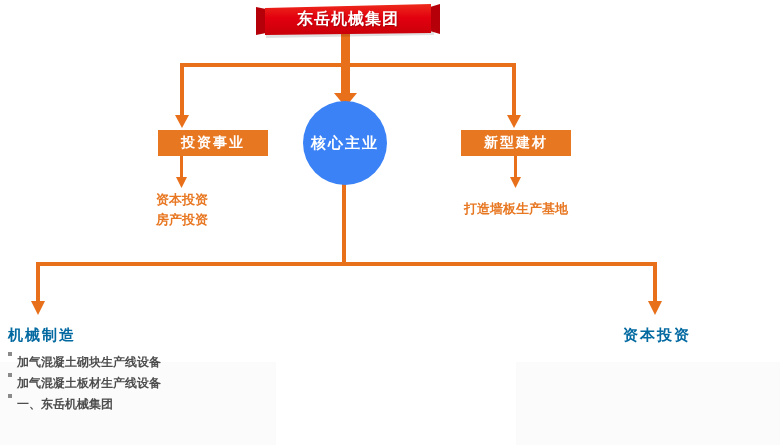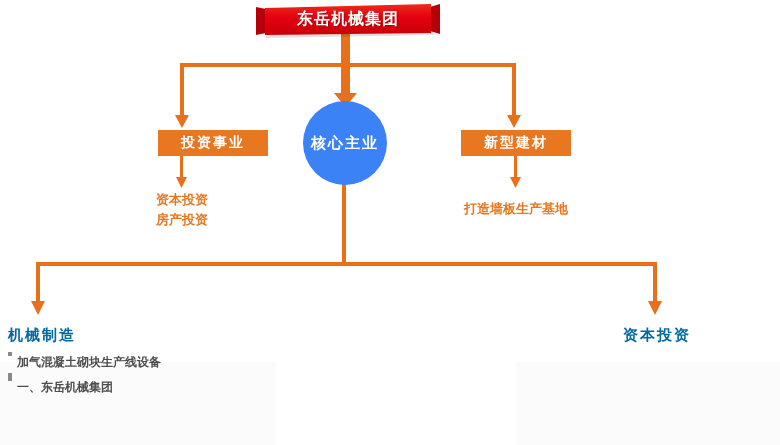--- a/index.html
+++ b/index.html
@@ -226,20 +226,21 @@
 
   <div class="cat-group mfg">
     <div class="cat-title">机械制造</div>
     <ul class="cat-list">
       <li class="cat-item">
         <span class="bullet"></span>
         <span>加气混凝土砌块生产线设备</span>
       </li>
       <li class="cat-item">
         <span class="bullet"></span>
+        <span>加气混凝土板材生产线设备</span>
       </li>
       <li class="cat-item">
         <span class="bullet"></span>
         <span>一、东岳机械集团</span>
       </li>
     </ul>
   </div>
 
   <div class="cat-group mater">
     <div class="cat-title">资本投资</div>

